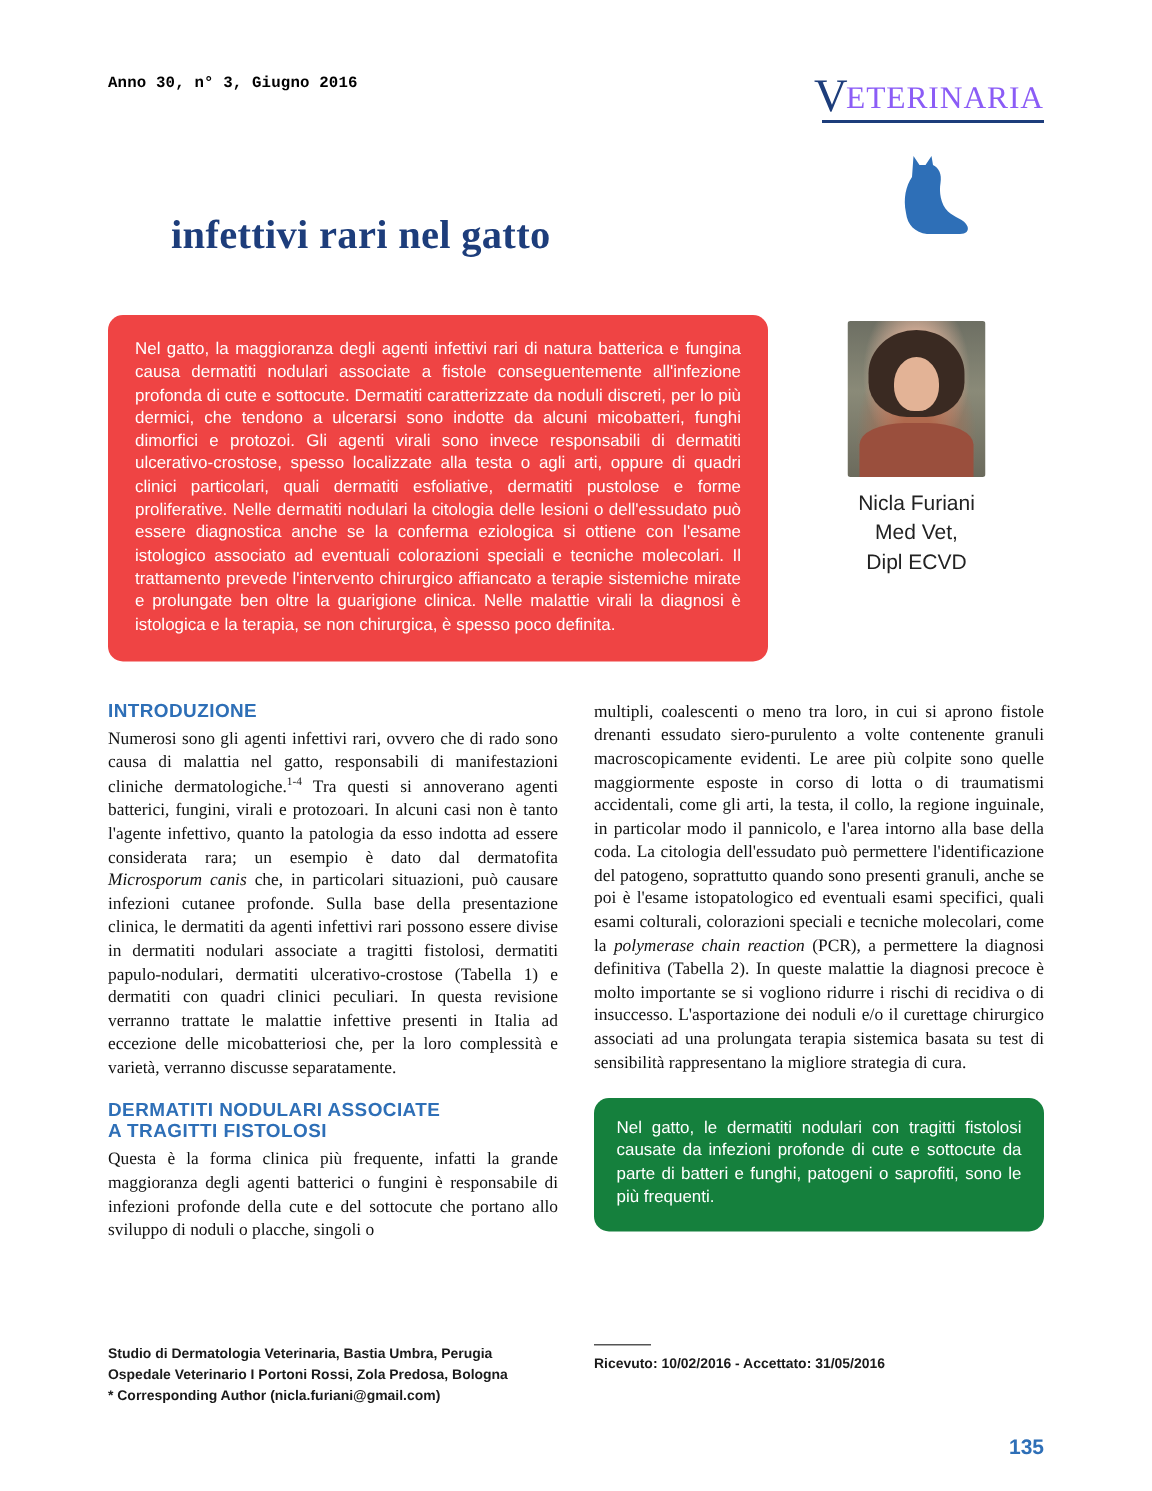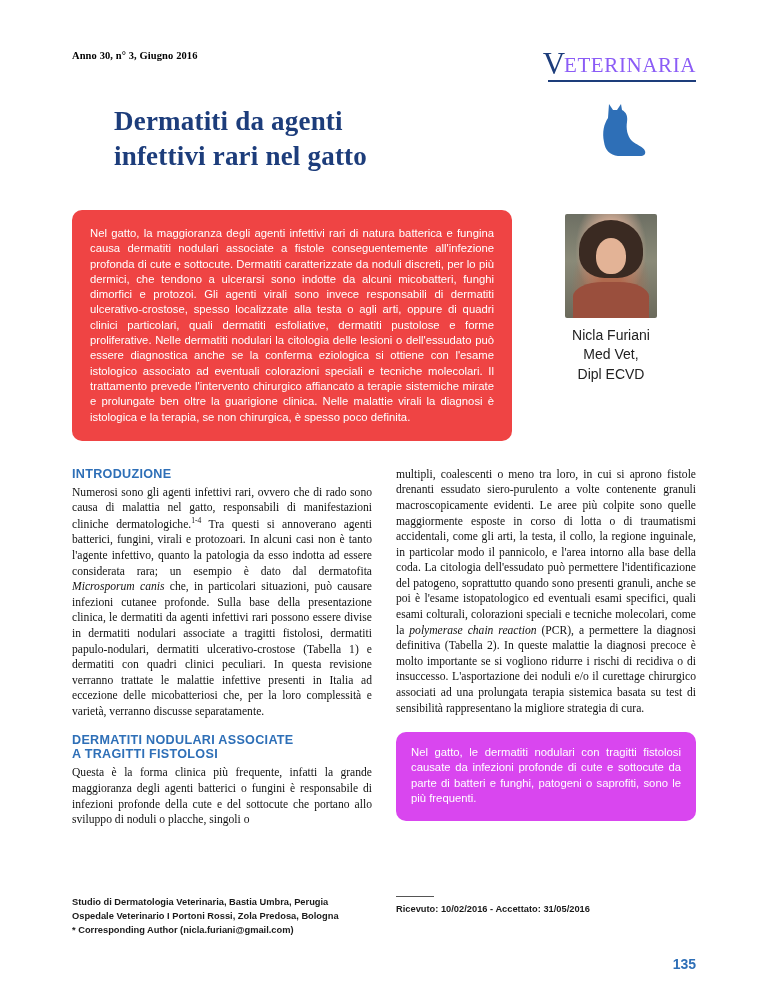--- a/index.html
+++ b/index.html
@@ -23,21 +23,21 @@
     padding: 46px 72px 0 72px;
   }
 
   
   .header-row {
     display: flex;
     align-items: flex-start;
     justify-content: space-between;
   }
   .issue-line {
-    font-family: Liberation Serif, serif;
+    font-family: Liberation Mono, monospace;
     font-weight: bold;
     font-size: 10.5px;
     letter-spacing: .1px;
     color: #000;
     padding-top: 4px;
   }
   .masthead {
     display: flex;
     align-items: baseline;
     color: #1f3f7a;
@@ -177,21 +177,21 @@
     color: #111;
     hyphens: auto;
   }
   p.body-text i { font-style: italic; }
   sup { font-size: 7.6px; vertical-align: super; }
 
   .section-gap { margin-top: 14px; }
 
   
   .highlight-box {
-    background: #d946ef;
+    background: #15803d;
     color: #fff;
     border-radius: 10px;
     padding: 13px 15px 14px 15px;
     font-family: "Liberation Sans", sans-serif;
     font-size: 11.3px;
     line-height: 1.36;
     text-align: justify;
     margin-top: 16px;
   }
 
@@ -240,21 +240,21 @@
       <div class="masthead">
         <span class="v-big">V</span>
         <span class="rest">ETERINARIA</span>
       </div>
       <div class="masthead-underline"></div>
     </div>
   </div>
 
   <div class="title-block">
     <h1 class="article-title">
-      <span>Dermatiti da agenti</span><br>
+      <br>
       <span>infettivi rari nel gatto</span>
     </h1>
     <div class="cat-icon">
       <svg width="54" height="60" viewBox="0 0 54 60" aria-hidden="true">
         <path fill="#2e6fb7" d="M13 6 L12 20 C8 26 6 34 8 44 C9 52 14 57 22 58 L44 58 C48 58 50 56 49 53 C47 48 40 47 36 43 C31 38 30 30 31 24 C32 18 30 14 26 12 L25 6 L21 12 L17 12 Z"></path>
       </svg>
     </div>
   </div>
 
   <div class="abstract-wrap">

